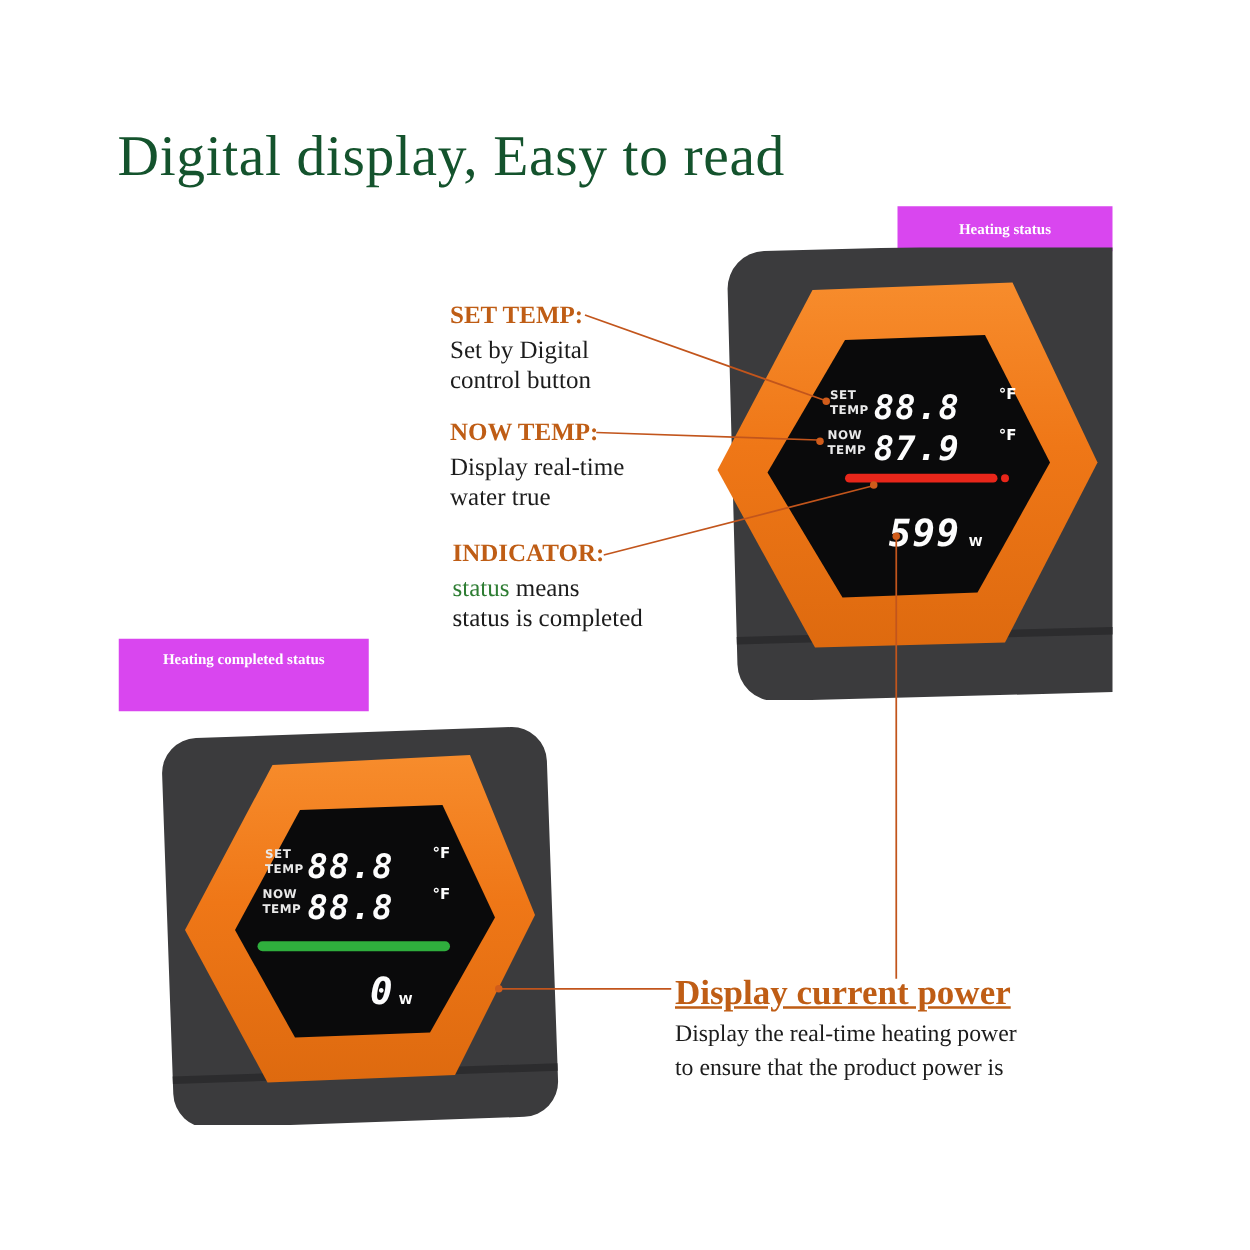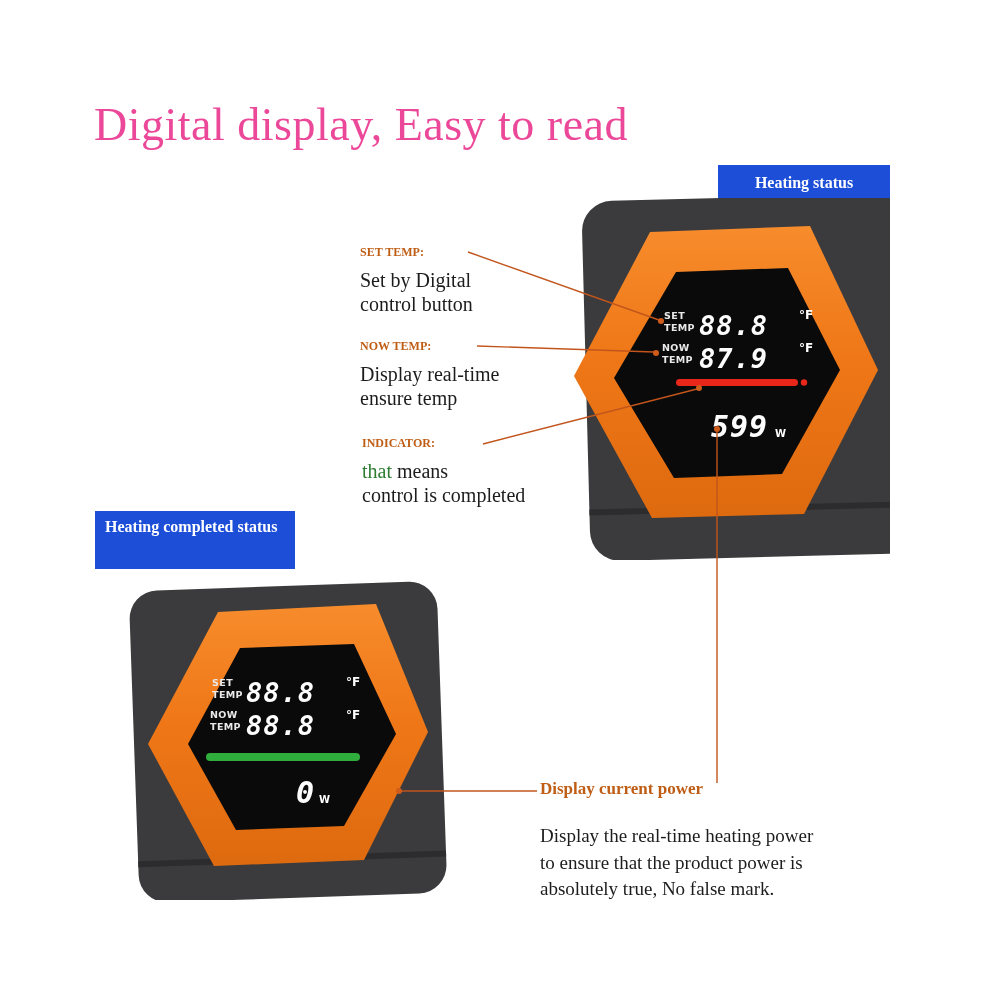--- a/index.html
+++ b/index.html
@@ -1,35 +1,35 @@
 <!DOCTYPE html>
 <html><head>
 <meta charset="utf-8">
 <style>
   html,body{margin:0;padding:0;}
   body{
     width:1000px;height:1000px;background:#ffffff;position:relative;overflow:hidden;
     font-family:"Liberation Serif", serif;
   }
   .abs{position:absolute;}
-  #title{left:94px;top:98px;font-size:46px;color:#ec4899;letter-spacing:0.5px;}
+  #title{left:94px;top:98px;font-size:46px;color:#14532d;letter-spacing:0.5px;}
   .badge{
-    background:#1d4ed8;color:#ffffff;font-weight:bold;font-size:16px;line-height:26px;
+    background:#d946ef;color:#ffffff;font-weight:bold;font-size:12px;line-height:26px;text-align:center;
   }
   #badge-heating{left:718px;top:165px;width:172px;height:36px;display:flex;align-items:center;justify-content:center;}
   #badge-completed{left:95px;top:511px;width:200px;height:58px;padding:3px 10px;box-sizing:border-box;}
   .ann{font-size:20px;color:#1c1c1c;line-height:24.5px;}
-  .ann .ann-heading{color:#bf5d15;font-weight:bold;font-size:12px;margin-bottom:3px;}
+  .ann .ann-heading{color:#bf5d15;font-weight:bold;font-size:20px;margin-bottom:3px;}
   #ann-set{left:360px;top:240px;}
   #ann-now{left:360px;top:334px;}
   #ann-ind{left:362px;top:431px;}
   .red-word{color:#b2332b;}
   .green-word{color:#2e7d33;}
   #power-note{left:540px;top:779px;}
-  #power-note .ph{color:#bf5d15;font-weight:bold;font-size:17px;margin-bottom:24px;}
+  #power-note .ph{color:#bf5d15;font-weight:bold;font-size:28px;margin-bottom:4px;text-decoration:underline;}
   #power-note .pb{font-size:19px;color:#1c1c1c;line-height:26.5px;}
   svg text{user-select:none;}
   .digits{font-family:"DejaVu Sans Mono", monospace;font-weight:bold;font-style:italic;fill:#fdfdfd;letter-spacing:1px;}
   .lbl{font-family:"DejaVu Sans", sans-serif;fill:#e9e9e9;letter-spacing:0.4px;font-weight:600;}
   .unit{font-family:"DejaVu Sans", sans-serif;fill:#fdfdfd;font-weight:600;}
   #leader-lines{left:0;top:0;pointer-events:none;z-index:6;}
 </style>
 </head>
 <body>
 
@@ -96,35 +96,34 @@
 
 <div class="abs ann" id="ann-set">
   <div class="ann-heading">SET TEMP:</div>
   <div>Set by Digital</div>
   <div>control button</div>
 </div>
 
 <div class="abs ann" id="ann-now">
   <div class="ann-heading">NOW TEMP:</div>
   <div>Display real-time</div>
-  <div>ensure temp</div>
+  <div>water true</div>
 </div>
 
 <div class="abs ann" id="ann-ind">
   <div class="ann-heading">INDICATOR:</div>
-  <div><span class="green-word">that</span><span> means</span></div>
-  <div>control is completed</div>
+  <div><span class="green-word">status</span><span> means</span></div>
+  <div>status is completed</div>
 </div>
 
 <div class="abs" id="power-note">
   <div class="ph">Display current power</div>
   <div class="pb">
     <div>Display the real-time heating power</div>
     <div>to ensure that the product power is</div>
-    <div>absolutely true, No false mark.</div>
   </div>
 </div>
 
 <svg class="abs" id="leader-lines" width="1000" height="1000" viewBox="0 0 1000 1000">
   <g stroke="#c2551c" stroke-width="1.4" fill="none">
     <line x1="468" y1="252" x2="659" y2="320"></line>
     <line x1="477" y1="346" x2="654" y2="352"></line>
     <line x1="483" y1="444" x2="697" y2="389"></line>
     <line x1="717" y1="432" x2="717" y2="783"></line>
     <line x1="401" y1="791" x2="537" y2="791"></line>

